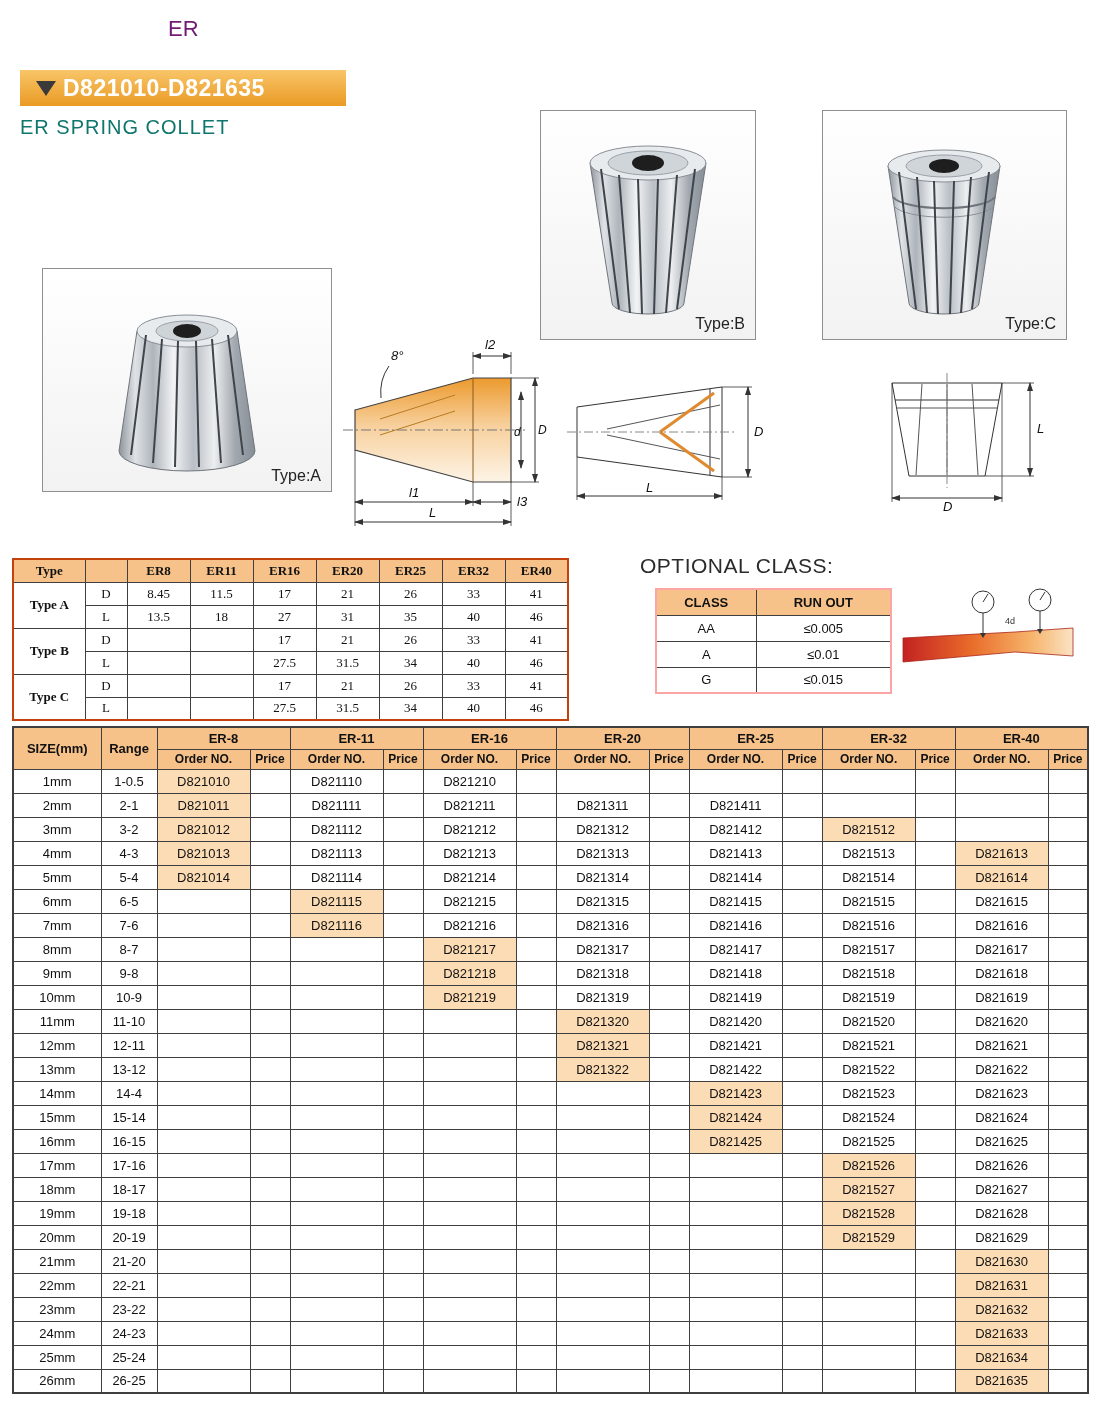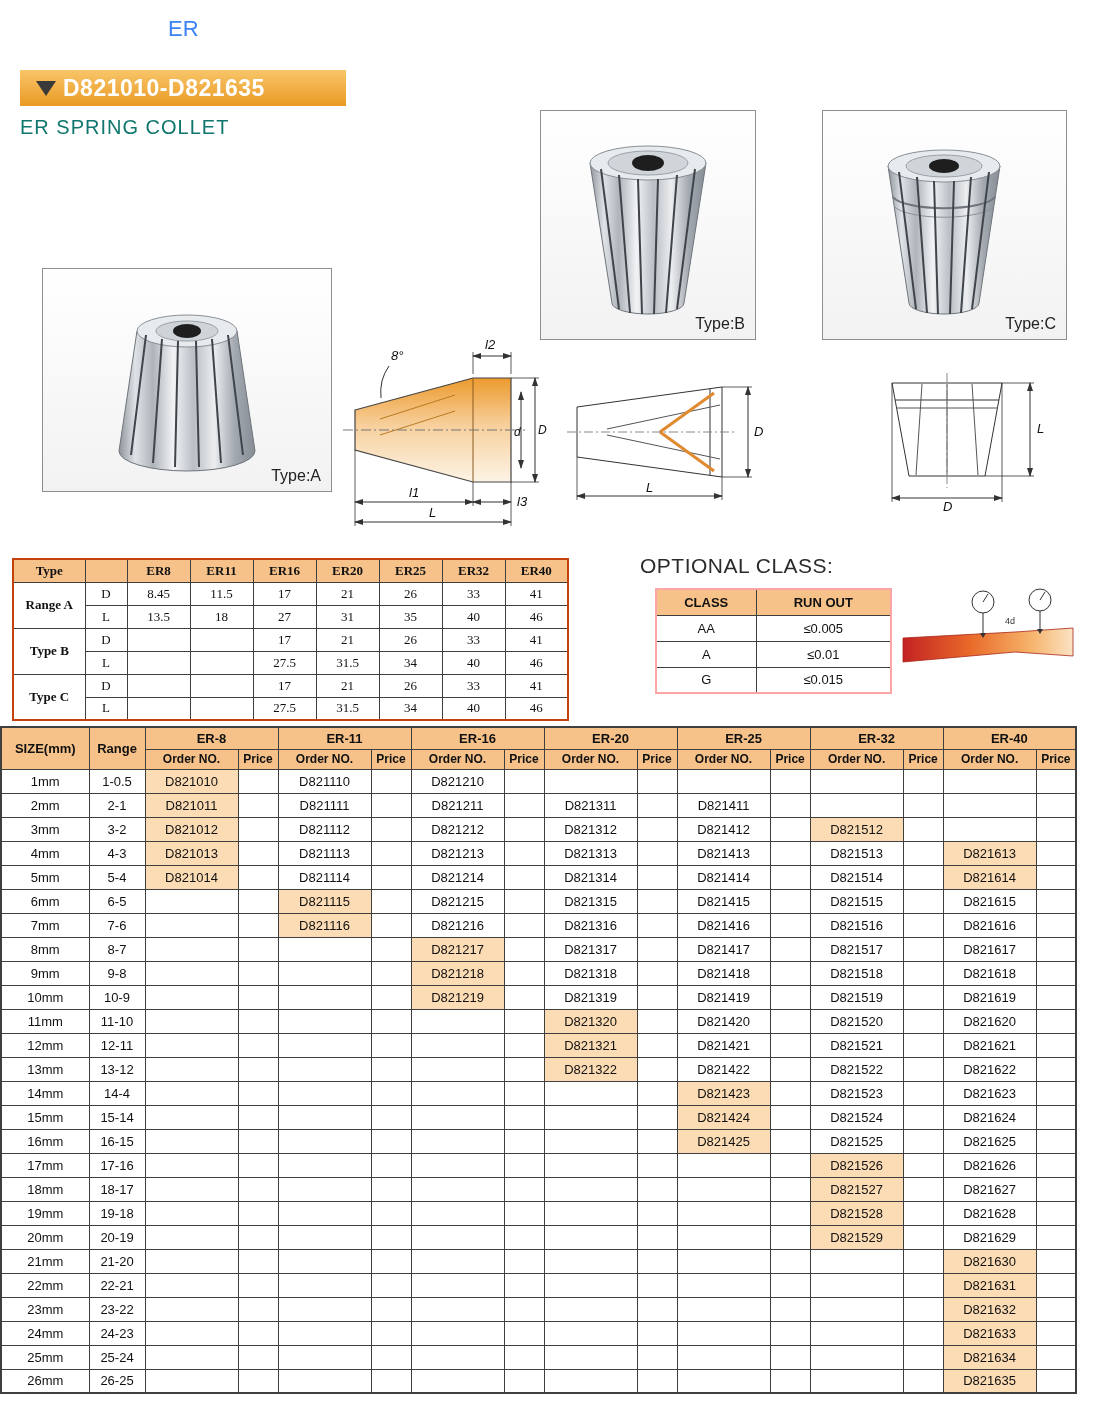--- a/index.html
+++ b/index.html
@@ -1,19 +1,19 @@
 <!DOCTYPE html>
 <html><head>
 <meta charset="utf-8">
 <style>
   html,body{margin:0;padding:0;background:#9a9a9a;}
   .page{position:relative;width:1097px;height:1412px;background:#fff;margin:0 auto;
         font-family:"Liberation Sans",sans-serif;color:#111;overflow:hidden;}
   .abs{position:absolute;}
-  .series-label{left:168px;top:16px;font-size:22px;color:#3b82f6;}
+  .series-label{left:168px;top:16px;font-size:22px;color:#701a75;}
   .banner{left:20px;top:70px;width:326px;height:36px;
           background:linear-gradient(180deg,#f8c569,#ea9a24);
           display:flex;align-items:center;padding-left:16px;box-sizing:border-box;}
   .banner .tri{width:0;height:0;border-left:10px solid transparent;border-right:10px solid transparent;
                border-top:15px solid #3a3a3a;margin-right:7px;}
   .banner .txt{color:#fff;font-weight:bold;font-size:23px;letter-spacing:.5px;}
   .subtitle{left:20px;top:116px;font-size:20px;letter-spacing:1px;color:#0f766e;}
   .photo-box{border:1px solid #8f8f8f;background:linear-gradient(180deg,#ffffff,#f2f2f2);}
   .photo-label{position:absolute;right:10px;bottom:6px;font-size:16px;color:#222;}
   table{border-collapse:collapse;}
@@ -238,21 +238,21 @@
           <th class="hdr">ER11</th>
           <th class="hdr">ER16</th>
           <th class="hdr">ER20</th>
           <th class="hdr">ER25</th>
           <th class="hdr">ER32</th>
           <th class="hdr">ER40</th>
         </tr>
       </thead>
     <tbody>
         <tr>
-          <td class="typecell" rowspan="2">Range A</td>
+          <td class="typecell" rowspan="2">Type A</td>
           <td>D</td>
           <td>8.45</td>
           <td>11.5</td>
           <td>17</td>
           <td>21</td>
           <td>26</td>
           <td>33</td>
           <td>41</td>
         </tr>
         <tr>
@@ -350,21 +350,21 @@
     <line x1="88" y1="24" x2="93" y2="16" stroke="#333"></line>
     <line x1="88" y1="35" x2="88" y2="55" stroke="#333"></line>
     <polygon points="85,55 91,55 88,60" fill="#333"></polygon>
     <circle cx="145" cy="22" r="11" fill="#fff" stroke="#333"></circle>
     <line x1="145" y1="22" x2="150" y2="14" stroke="#333"></line>
     <line x1="145" y1="33" x2="145" y2="51" stroke="#333"></line>
     <polygon points="142,51 148,51 145,56" fill="#333"></polygon>
     <text x="110" y="46" font-size="9" fill="#333">4d</text>
   </svg>
 
-  <table class="abs order-table" style="left:0;top:726px;">
+  <table class="abs order-table" style="left:12px;top:726px;">
     <colgroup>
         <col style="width: 88px;">
         <col style="width: 56px;">
         <col style="width: 93px;">
         <col style="width: 40px;">
         <col style="width: 93px;">
         <col style="width: 40px;">
         <col style="width: 93px;">
         <col style="width: 40px;">
         <col style="width: 93px;">

